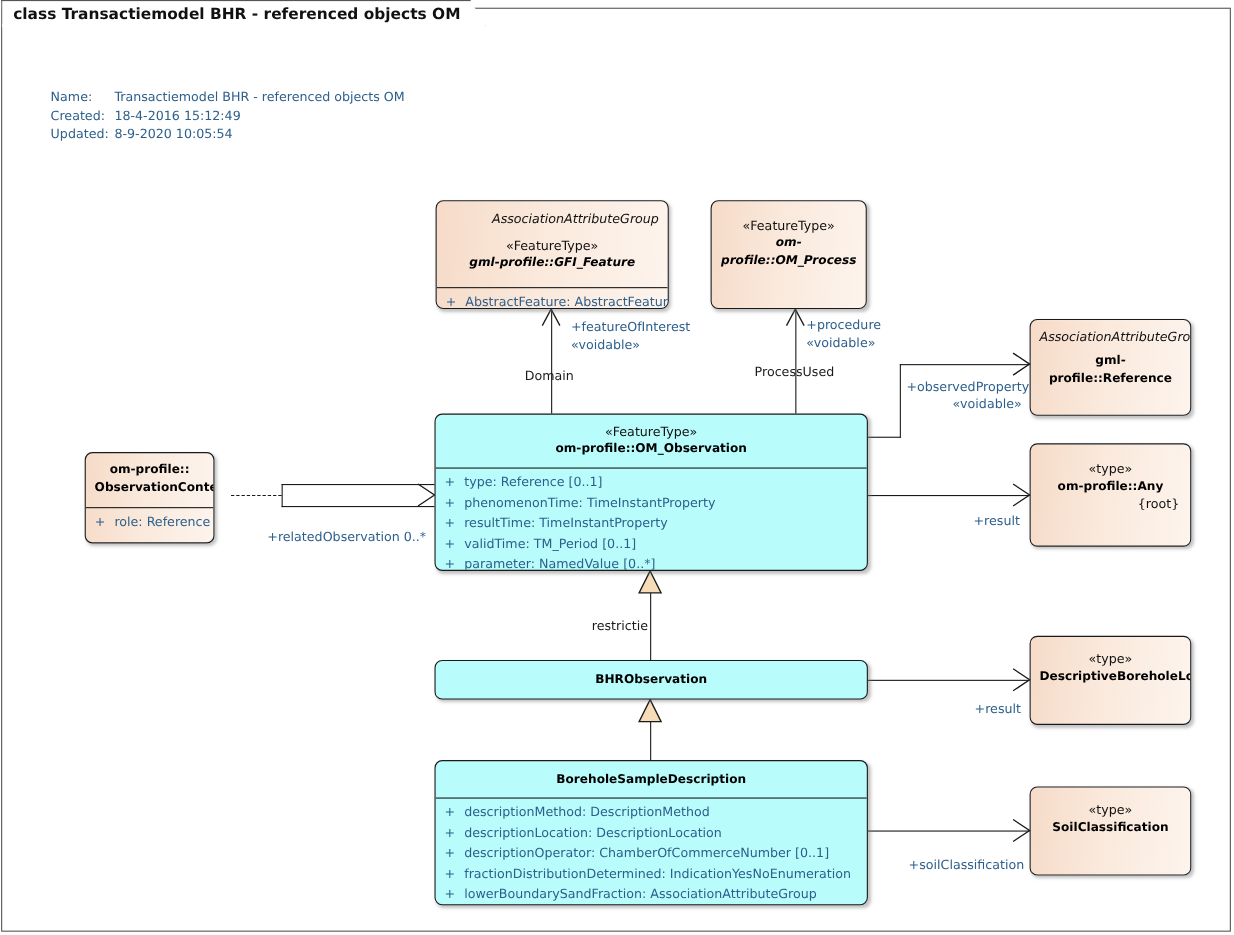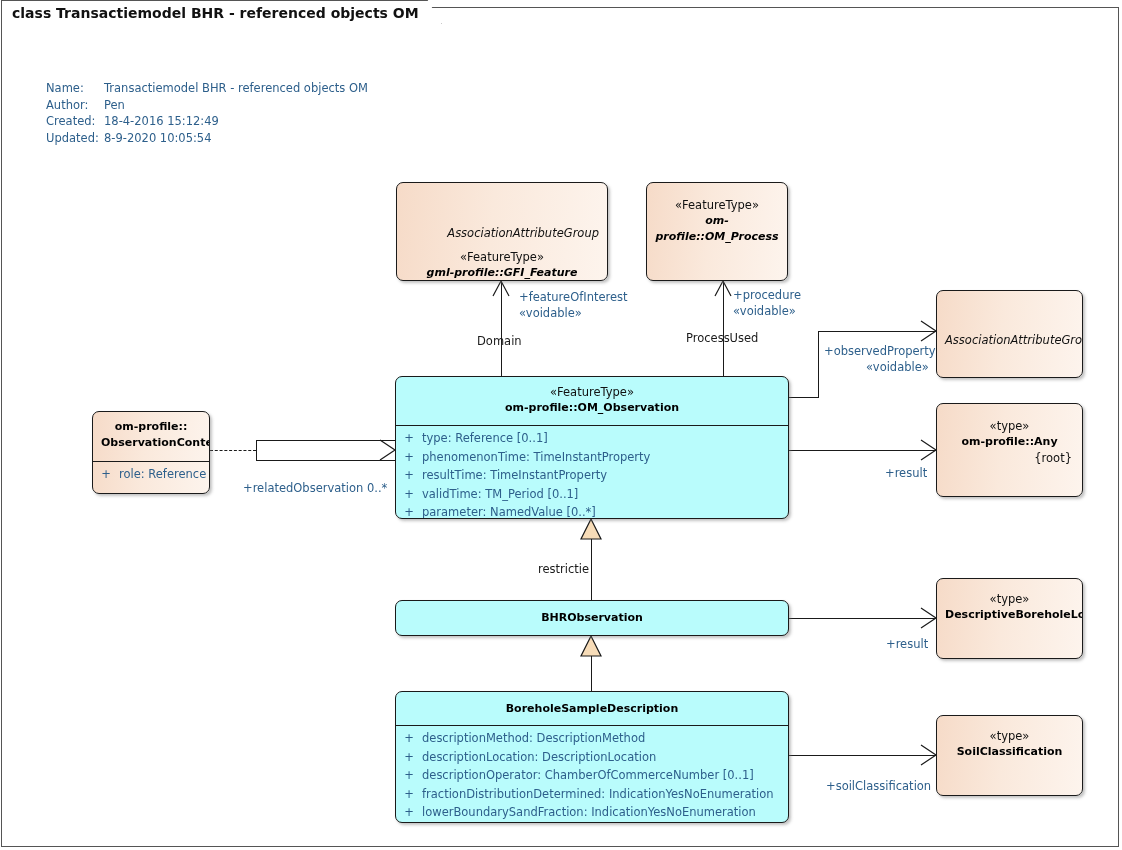--- a/index.html
+++ b/index.html
@@ -47,21 +47,21 @@
   }
   .cls.peach{background:linear-gradient(100deg,#f7ddcb 0%,#fbead f 40%,#fdf3ec 100%);}
   .cls.peach{background:linear-gradient(95deg,#f6dbc8 0%,#fae9dc 45%,#fdf4ed 100%);}
   .cls.cyan{background:#b9fcfc;}
   .cls .hdr{
     padding:6px 8px 6px 8px;text-align:center;
     font-size:11.5px;color:#111;line-height:16px;
   }
   .cls .hdr .aag{
     font-style:italic;color:#111;font-size:11.5px;display:block;
-    text-align:right;white-space:nowrap;margin-top:34px;
+    text-align:right;white-space:nowrap;
   }
   .cls .hdr .stereo{display:block;font-size:11.5px;color:#111;}
   .cls .hdr .nm{display:block;font-weight:bold;font-size:11px;color:#000;}
   .cls .hdr .nm.it{font-style:italic;}
   .cls .hdr .root{display:block;text-align:right;font-size:11.5px;color:#111;padding-right:2px;}
   .cls .sep{border-top:1px solid #1a1a1a;height:0;}
   .cls .attrs{padding:3px 0 4px 0;}
   .cls .attr{
     display:flex;font-size:11.5px;line-height:18.6px;color:#2d5f8b;white-space:nowrap;
   }
@@ -92,24 +92,20 @@
     <span class="tab-text">class Transactiemodel BHR - referenced objects OM</span>
   </div>
   <div class="tab-cover"></div>
 
   <div class="meta">
     <div class="row">
       <span class="k">Name:</span>
       <span class="v">Transactiemodel BHR - referenced objects OM</span>
     </div>
     <div class="row">
-      <span class="k">Author:</span>
-      <span class="v">Pen</span>
-    </div>
-    <div class="row">
       <span class="k">Created:</span>
       <span class="v">18-4-2016 15:12:49</span>
     </div>
     <div class="row">
       <span class="k">Updated:</span>
       <span class="v">8-9-2020 10:05:54</span>
     </div>
   </div>
 
   <div class="ln v" style="left:501px;top:281px;height:95px;"></div>
@@ -189,20 +185,21 @@
   <div class="cls peach" style="left:646px;top:182px;width:142px;height:99px;">
     <div class="hdr" style="padding-top:14px;">
       <span class="stereo">«FeatureType»</span>
       <span class="nm it">om-profile::OM_Process</span>
     </div>
   </div>
 
   <div class="cls peach" style="left:936px;top:290px;width:147px;height:88px;">
     <div class="hdr" style="padding-top:7px;">
       <span class="aag">AssociationAttributeGroup</span>
+      <span class="nm" style="margin-top:6px;">gml-profile::Reference</span>
     </div>
   </div>
 
   <div class="cls peach" style="left:936px;top:403px;width:147px;height:94px;">
     <div class="hdr" style="padding-top:14px;">
       <span class="stereo">«type»</span>
       <span class="nm">om-profile::Any</span>
       <span class="root">{root}</span>
     </div>
   </div>
@@ -214,21 +211,21 @@
     </div>
   </div>
 
   <div class="cls peach" style="left:936px;top:715px;width:147px;height:81px;">
     <div class="hdr" style="padding-top:12px;">
       <span class="stereo">«type»</span>
       <span class="nm">SoilClassification</span>
     </div>
   </div>
 
-  <div class="cls peach" style="left:92px;top:411px;width:118px;height:83px;">
+  <div class="cls peach" style="left:77px;top:411px;width:118px;height:83px;">
     <div class="hdr" style="padding-top:7px;">
       <span class="nm">om-profile::</span>
       <span class="nm">ObservationContext</span>
     </div>
     <div class="sep" style="margin-top:4px;"></div>
     <div class="attrs">
       <div class="attr">
         <span class="vis">+</span>
         <span class="txt">role: Reference</span>
       </div>
@@ -288,18 +285,18 @@
       <div class="attr">
         <span class="vis">+</span>
         <span class="txt">descriptionOperator: ChamberOfCommerceNumber [0..1]</span>
       </div>
       <div class="attr">
         <span class="vis">+</span>
         <span class="txt">fractionDistributionDetermined: IndicationYesNoEnumeration</span>
       </div>
       <div class="attr">
         <span class="vis">+</span>
-        <span class="txt">lowerBoundarySandFraction: IndicationYesNoEnumeration</span>
+        <span class="txt">lowerBoundarySandFraction: AssociationAttributeGroup</span>
       </div>
     </div>
   </div>
 
 </div>
 
 </body></html>

